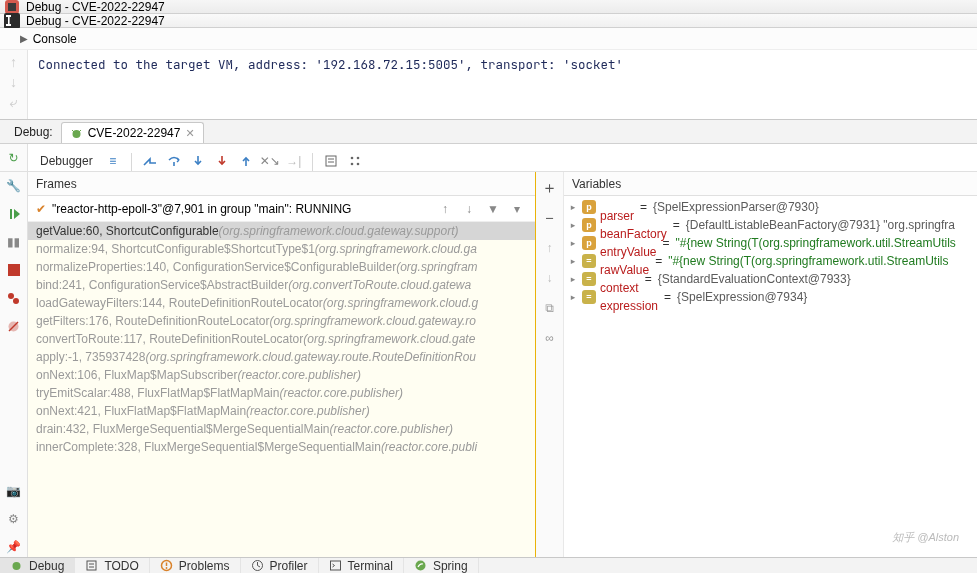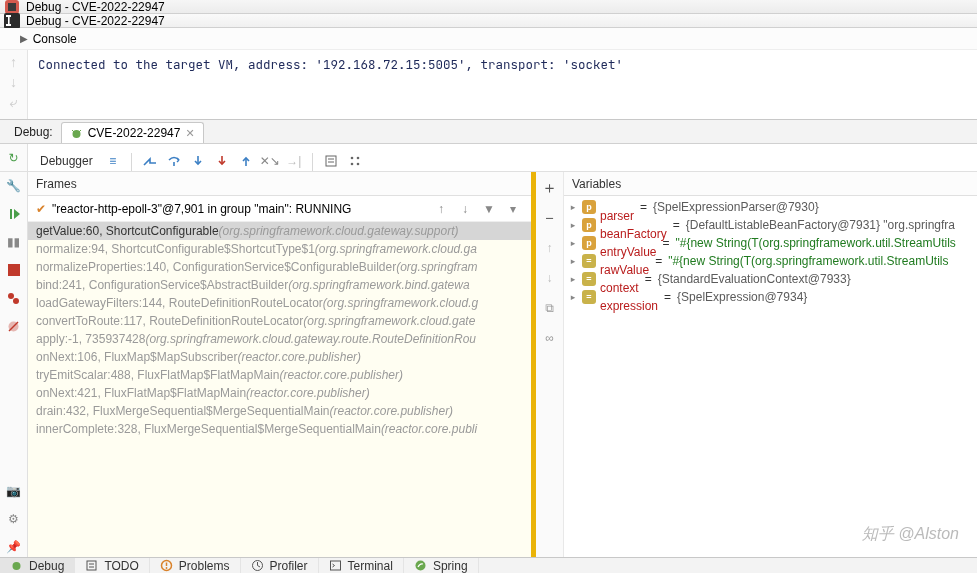--- a/index.html
+++ b/index.html
@@ -30,21 +30,21 @@
 .tool-row { height: 28px; border-bottom: 1px solid #e0e0e0; display: flex; align-items: stretch; }
 .side-col { width: 28px; border-right: 1px solid #e0e0e0; background: #fafafa; display: flex; flex-direction: column; align-items: center; padding-top: 4px; gap: 6px; }
 .tool-bar { flex: 1; display: flex; align-items: flex-end; gap: 4px; padding: 0 6px; }
 .tool-bar .sep { width: 1px; height: 18px; background: #d8d8d8; margin: 0 4px; }
 .tbtn { width: 20px; height: 20px; display: flex; align-items: center; justify-content: center; color: #555; }
 .txt-btn { padding: 0 6px; height: 20px; display: flex; align-items: center; color: #333; }
 
 
 .main-split { flex: 1; display: flex; min-height: 0; }
 .left-tool-col { width: 28px; border-right: 1px solid #e0e0e0; background: #fafafa; display: flex; flex-direction: column; align-items: center; padding-top: 4px; gap: 8px; }
-.frames-pane { flex: 0 0 508px; display: flex; flex-direction: column; border-right: 5px solid #eab308; min-width: 0; }
+.frames-pane { flex: 0 0 508px; display: flex; flex-direction: column; border-right: 1px solid #eab308; min-width: 0; }
 .vars-pane { flex: 1; display: flex; flex-direction: column; min-width: 0; }
 .mid-tool-col { width: 28px; border-right: 1px solid #e8e8e8; background: #fafafa; display: flex; flex-direction: column; align-items: center; padding-top: 6px; gap: 10px; }
 
 .pane-header { height: 24px; border-bottom: 1px solid #e0e0e0; background: #fcfcfc; display: flex; align-items: center; padding: 0 8px; font-weight: 400; color: #333; }
 
 .thread-row { height: 26px; display: flex; align-items: center; gap: 6px; padding: 0 8px; border-bottom: 1px solid #eee; background: #fff; }
 .thread-row .spacer { flex: 1; }
 .thread-icons .tbtn { color: #888; }
 
 .stack-list { flex: 1; overflow: hidden; background: #fffef2; }
@@ -65,21 +65,21 @@
 .vareq { color: #333; margin: 0 2px; }
 .varval { color: #5b5b5b; }
 .varval.str { color: #1f7a1f; }
 
 
 .bottom-bar { height: 16px; border-top: 1px solid #c8c8c8; background: #f3f3f3; display: flex; align-items: stretch; }
 .bottom-tab { display: flex; align-items: center; gap: 5px; padding: 0 10px; border-right: 1px solid #e4e4e4; color: #333; }
 .bottom-tab.active { background: #e4e4e4; }
 .bico { width: 14px; height: 14px; display: inline-block; }
 
-.watermark { position: absolute; right: 18px; bottom: 28px; color: rgba(130,130,130,0.55); font-size: 16px; font-style: italic; pointer-events: none; }
+.watermark { position: absolute; right: 18px; bottom: 28px; color: rgba(130,130,130,0.55); font-size: 11px; font-style: italic; pointer-events: none; }
 
 svg { display: block; }
 </style>
 </head>
 <body>
 
 <div class="titlebar outer">
   <span class="app-icon">
     <svg width="16" height="16">
         <rect x="1" y="1" width="14" height="14" rx="3" fill="#d45b4f"></rect>
@@ -243,25 +243,29 @@
         <div class="stack-item dim">
           <span class="method">normalize:94, ShortcutConfigurable$ShortcutType$1 </span>
           <span class="pkg">(org.springframework.cloud.ga</span>
         </div>
         <div class="stack-item dim">
           <span class="method">normalizeProperties:140, ConfigurationService$ConfigurableBuilder </span>
           <span class="pkg">(org.springfram</span>
         </div>
         <div class="stack-item dim">
           <span class="method">bind:241, ConfigurationService$AbstractBuilder </span>
-          <span class="pkg">(org.springframework.bind.gatewa</span>
+          <span class="pkg">(org.convertToRoute.cloud.gatewa</span>
         </div>
         <div class="stack-item dim">
           <span class="method">loadGatewayFilters:144, RouteDefinitionRouteLocator </span>
           <span class="pkg">(org.springframework.cloud.g</span>
+        </div>
+        <div class="stack-item dim">
+          <span class="method">getFilters:176, RouteDefinitionRouteLocator </span>
+          <span class="pkg">(org.springframework.cloud.gateway.ro</span>
         </div>
         <div class="stack-item dim">
           <span class="method">convertToRoute:117, RouteDefinitionRouteLocator </span>
           <span class="pkg">(org.springframework.cloud.gate</span>
         </div>
         <div class="stack-item dim">
           <span class="method">apply:-1, 735937428 </span>
           <span class="pkg">(org.springframework.cloud.gateway.route.RouteDefinitionRou</span>
         </div>
         <div class="stack-item dim">

